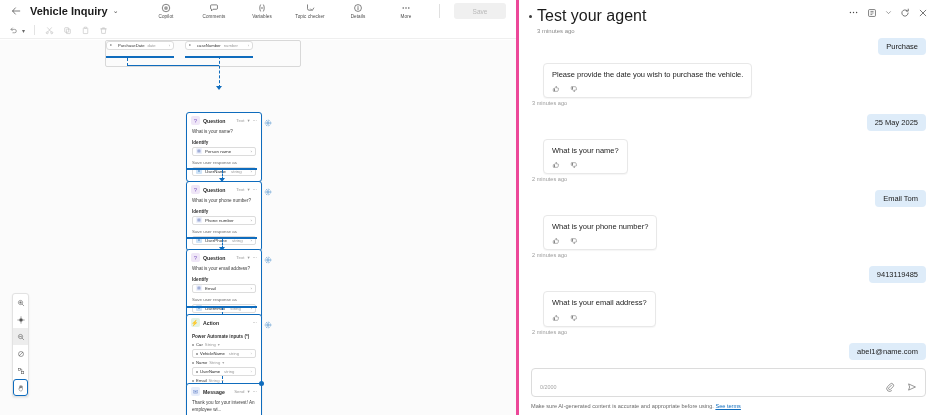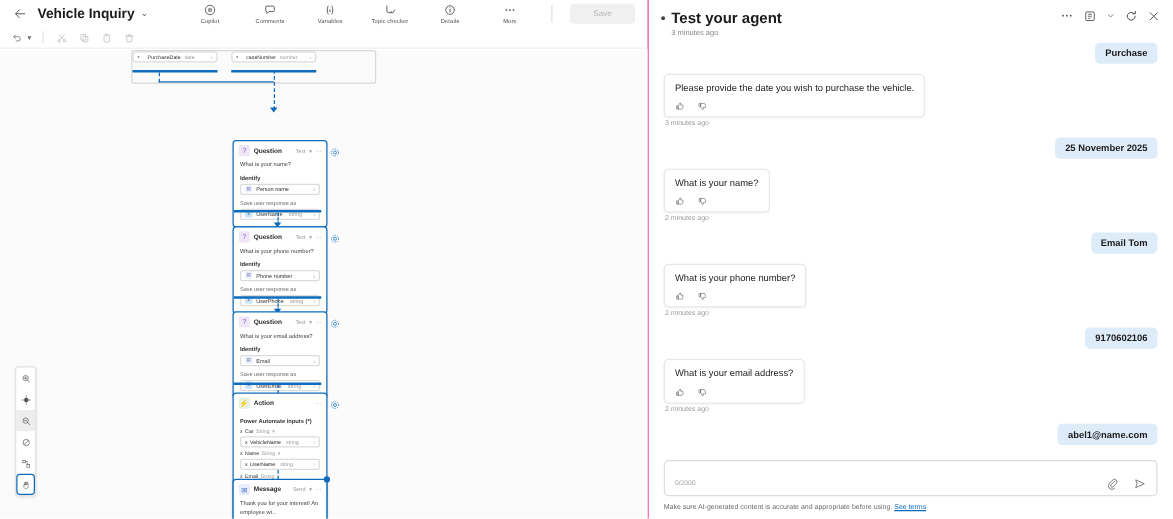--- a/index.html
+++ b/index.html
@@ -8,21 +8,21 @@
     width: 938px; height: 415px;
     font-family: "Liberation Sans", sans-serif;
     font-size: 11px;
     color: #242424;
     background: #ffffff;
     overflow: hidden;
   }
   .app { display:flex; width:938px; height:415px; }
 
   
-  .left { position:relative; width:519px; height:415px; background:#fff; border-right:1px solid #ec4899; }
+  .left { position:relative; width:519px; height:415px; background:#fff; border-right:3px solid #ec4899; }
 
   .topbar { height:22px; display:flex; align-items:center; padding:0 8px; }
   .back-arrow { width:16px; height:16px; display:flex; align-items:center; justify-content:center; color:#424242; font-size:12px; cursor:pointer; }
   .topic-title { font-size:11px; font-weight:bold; margin-left:6px; color:#1b1b1b; }
   .chev { margin-left:5px; font-size:7px; color:#555; }
   .topbar-spacer { flex:1; }
 
   .tb-actions { display:flex; align-items:center; gap:10px; }
   .tb-item { display:flex; flex-direction:column; align-items:center; width:38px; cursor:pointer; }
   .tb-ico { height:10px; display:flex; align-items:center; justify-content:center; color:#3b3b3b; }
@@ -84,33 +84,33 @@
   .pa-chip { display:flex;align-items:center;gap:2px;border:1px solid #dcdcdc;border-radius:2px;padding:1px 3px;
              font-size:4.2px;background:#fff;flex:1;min-width:0;}
   .pa-var { display:flex;align-items:center;gap:2px;font-size:4.2px;color:#333; }
   .node-dot { position:absolute; right:-3px; top:-3px; width:5px;height:5px;border-radius:50%; background:#0f6cbd; }
   .gear { position:absolute; right:-11px; top:4px; width:8px;height:8px; color:#0f6cbd; }
 
   
   .right { width:419px; height:415px; background:#fff; display:flex; flex-direction:column; }
   .r-head { padding:7px 10px 4px 10px; display:flex; align-items:flex-start; }
   .r-titlewrap { flex:1; }
-  .r-title { font-size:12px; font-weight:bold; color:#1b1b1b; display:flex; align-items:center; gap:5px; }
+  .r-title { font-size:16px; font-weight:normal; color:#1b1b1b; display:flex; align-items:center; gap:5px; }
   .r-bullet { width:3px;height:3px;border-radius:50%;background:#3b3b3b;display:inline-block; }
   .r-sub { font-size:6px; color:#8a8a8a; margin-top:3px; margin-left:8px; }
   .r-acts { display:flex; align-items:center; gap:8px; color:#494949; }
   .r-ico { cursor:pointer; display:flex; align-items:center; justify-content:center; }
   .r-ico svg { display:block; }
 
   .chat { flex:1; overflow:hidden; padding:0 12px; position:relative; }
   .row { display:flex; margin-bottom:2px; }
-  .row.user { justify-content:flex-end;font-weight:bold; }
+  .row.user { justify-content:flex-end; }
   .bub-user { background:#deecf9; color:#1b1b1b; border-radius:4px; padding:4px 8px; font-size:7.5px; max-width:70%; }
   .bub-bot { background:#fff; border:1px solid #e8e8e8; border-radius:4px; padding:6px 8px 4px 8px;
-             box-shadow:0 1px 1px rgba(0,0,0,.04); max-width:72%; }
+             box-shadow:0 1px 1px rgba(0,0,0,.04); max-width:72%;margin-left:12px; }
   .bub-bot .m { font-size:7.5px; color:#222; line-height:1.35; }
   .fb { display:flex; gap:10px; margin-top:5px; color:#646464; }
   .fb span { cursor:pointer; display:flex; }
   .fb svg { display:block; }
   .ts { font-size:5.6px; color:#9b9b9b; margin:2px 0 8px 1px; }
   .ts.r { text-align:right; margin-right:2px; }
 
   .composer { margin:0 12px 4px 12px; border:1px solid #dcdcdc; border-radius:4px; background:#fff; padding:6px 8px 4px 8px; }
   .cm-ph { font-size:7.5px; color:#9a9a9a; }
   .cm-bot { display:flex; align-items:center; margin-top:7px; }
@@ -587,21 +587,21 @@
                   <path d="M5 8.5 8 13.5c.9 0 1.5-.7 1.3-1.6L9 10h3c.8 0 1.3-.7 1.1-1.4l-1.1-4.2c-.1-.6-.7-1-1.3-1H5z" stroke="#646464" stroke-width="1" fill="none" stroke-linejoin="round"></path>
                   <rect x="2.5" y="3.4" width="2.5" height="5.3" rx=".6" stroke="#646464" stroke-width="1" fill="none"></rect>
                 </svg>
               </span>
           </div>
         </div>
       </div>
       <div class="ts">3 minutes ago</div>
 
       <div class="row user">
-        <div class="bub-user">25 November 2025</div>
+        <div class="bub-user">25 May 2025</div>
       </div>
       <div class="ts r"></div>
 
       <div class="row">
         <div class="bub-bot">
           <div class="m">What is your name?</div>
           <div class="fb">
             <span>
                 <svg width="8" height="8" viewBox="0 0 16 16">
                   <path d="M5 7.5 8 2.5c.9 0 1.5.7 1.3 1.6L9 6h3c.8 0 1.3.7 1.1 1.4l-1.1 4.2c-.1.6-.7 1-1.3 1H5z" stroke="#646464" stroke-width="1" fill="none" stroke-linejoin="round"></path>
@@ -639,21 +639,21 @@
                   <path d="M5 8.5 8 13.5c.9 0 1.5-.7 1.3-1.6L9 10h3c.8 0 1.3-.7 1.1-1.4l-1.1-4.2c-.1-.6-.7-1-1.3-1H5z" stroke="#646464" stroke-width="1" fill="none" stroke-linejoin="round"></path>
                   <rect x="2.5" y="3.4" width="2.5" height="5.3" rx=".6" stroke="#646464" stroke-width="1" fill="none"></rect>
                 </svg>
               </span>
           </div>
         </div>
       </div>
       <div class="ts">2 minutes ago</div>
 
       <div class="row user">
-        <div class="bub-user">9170602106</div>
+        <div class="bub-user">9413119485</div>
       </div>
       <div class="ts r"></div>
 
       <div class="row">
         <div class="bub-bot">
           <div class="m">What is your email address?</div>
           <div class="fb">
             <span>
                 <svg width="8" height="8" viewBox="0 0 16 16">
                   <path d="M5 7.5 8 2.5c.9 0 1.5.7 1.3 1.6L9 6h3c.8 0 1.3.7 1.1 1.4l-1.1 4.2c-.1.6-.7 1-1.3 1H5z" stroke="#646464" stroke-width="1" fill="none" stroke-linejoin="round"></path>

